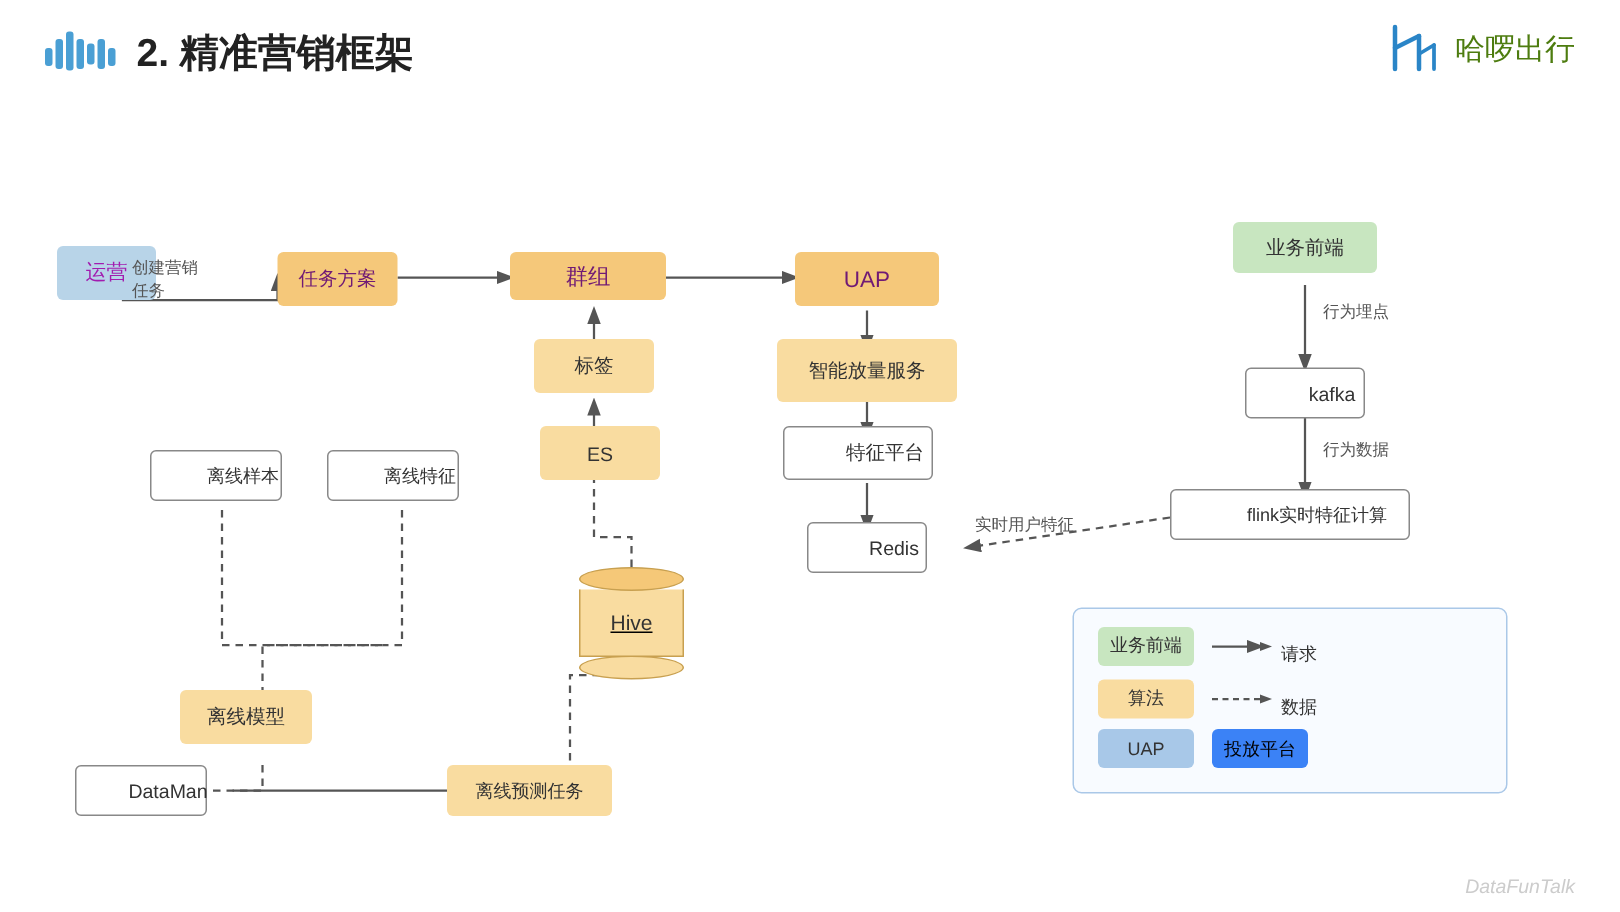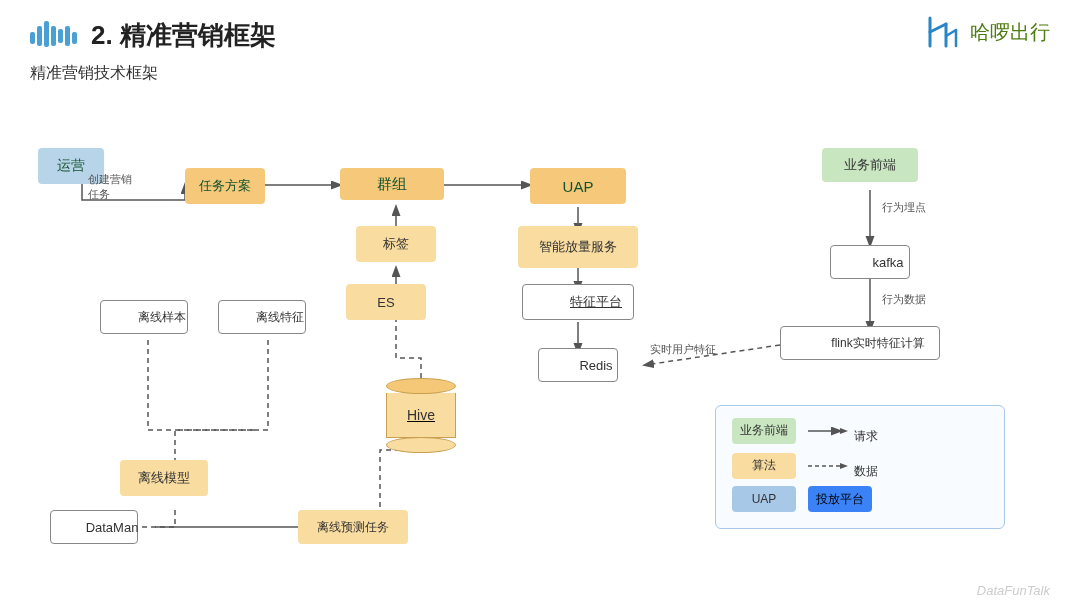--- a/index.html
+++ b/index.html
@@ -68,26 +68,27 @@
       position: absolute;
       display: flex;
       align-items: center;
       justify-content: center;
       font-size: 13px;
       text-align: center;
       border-radius: 4px;
     }
     .box-blue-light {
       background: #b8d4e8;
-      color: #14532d;
-      border: none;
+      color: #a21caf;
+      border: none;
+      margin-top: 16px;
     }
     .box-orange {
       background: #f5c87a;
-      color: #14532d;
+      color: #701a75;
       border: none;
       border-radius: 4px;
     }
     .box-orange-light {
       background: #f9dca0;
       color: #333;
       border: none;
       border-radius: 4px;
     }
     .box-white {
@@ -225,21 +226,20 @@
     <svg class="logo-icon" viewBox="0 0 40 36" fill="none">
       <path d="M8 4 L8 32" stroke="#2a85c7" stroke-width="3" stroke-linecap="round"></path>
       <path d="M8 18 L24 10" stroke="#2a85c7" stroke-width="3" stroke-linecap="round"></path>
       <path d="M24 10 L24 32" stroke="#2a85c7" stroke-width="3" stroke-linecap="round"></path>
       <path d="M24 22 L34 16" stroke="#2a85c7" stroke-width="2.5" stroke-linecap="round"></path>
       <path d="M34 16 L34 32" stroke="#2a85c7" stroke-width="2.5" stroke-linecap="round"></path>
     </svg>
     <span class="logo-text">哈啰出行</span>
   </div>
 
-  <div class="subtitle">精准营销技术框架</div>
 
   <svg class="arrows-svg" width="1080" height="608">
 
     <defs>
       <marker id="arrow" markerWidth="8" markerHeight="8" refX="6" refY="3" orient="auto">
         <path d="M0,0 L0,6 L8,3 z" fill="#555"></path>
       </marker>
       <marker id="arrow-dashed" markerWidth="8" markerHeight="8" refX="6" refY="3" orient="auto">
         <path d="M0,0 L0,6 L8,3 z" fill="#555"></path>
       </marker>
@@ -295,33 +295,33 @@
   </div>
 
   <div class="box box-orange" style="left:340px;top:168px;width:104px;height:32px;font-size:15px;">
     <span>群组</span>
   </div>
 
   <div class="box box-orange-light" style="left:356px;top:226px;width:80px;height:36px;">
     <span>标签</span>
   </div>
 
-  <div class="box box-orange-light" style="left:346px;top:284px;width:80px;height:36px;">
+  <div class="box box-orange-light" style="left:360px;top:284px;width:80px;height:36px;">
     <span>ES</span>
   </div>
 
   <div class="box box-orange" style="left:530px;top:168px;width:96px;height:36px;font-size:15px;">
     <span>UAP</span>
   </div>
 
   <div class="box box-orange-light" style="left:518px;top:226px;width:120px;height:42px;font-size:13px;">
     <span>智能放量服务</span>
   </div>
 
-  <div class="box box-white" style="left:522px;top:284px;width:112px;height:36px;text-decoration:underline;">
+  <div class="box box-white" style="left:522px;top:284px;width:100px;height:36px;">
     <span>特征平台</span>
   </div>
 
   <div class="box box-white" style="left:538px;top:348px;width:80px;height:34px;">
     <span>Redis</span>
   </div>
 
   <div class="cylinder" style="left:386px;top:378px;text-decoration:underline;">
     <div class="cylinder-top"></div>
     <div class="cylinder-body">

